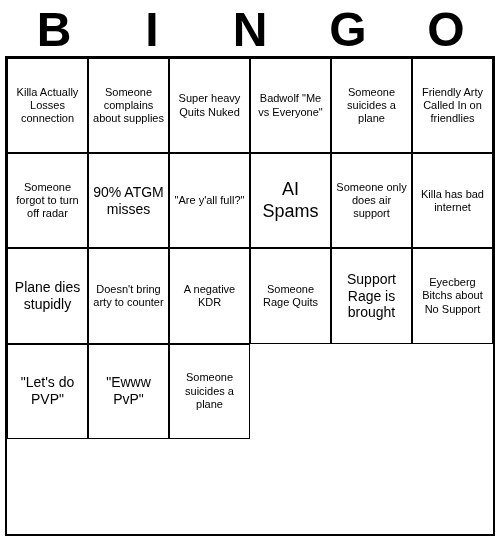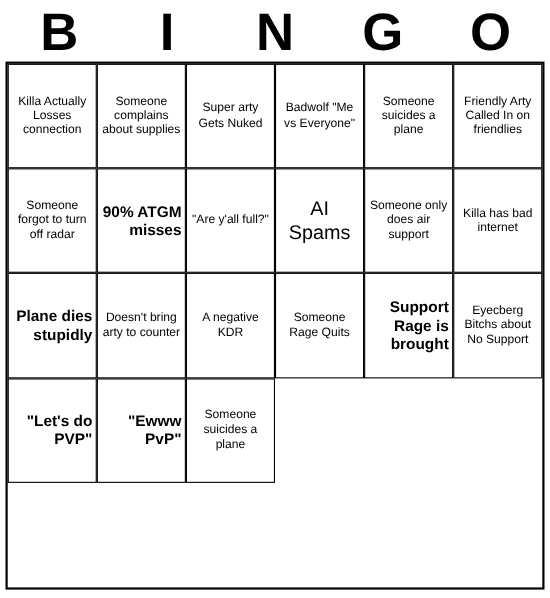--- a/index.html
+++ b/index.html
@@ -48,39 +48,38 @@
       font-size: 11px;
       line-height: 1.2;
       cursor: default;
     }
     .bingo-cell.large-text {
       font-size: 18px;
       font-weight: normal;
     }
     .bingo-cell.medium-text {
       font-size: 14px;
-      font-weight: bold;
-      text-align: right;
+      font-weight: normal;
     }
   </style>
 </head>
 <body>
 
 <div id="bingo-header">
 <span class="bingo-letter">B</span>
     <span class="bingo-letter">I</span>
     <span class="bingo-letter">N</span>
     <span class="bingo-letter">G</span>
     <span class="bingo-letter">O</span>
   </div>
 
 <div id="bingo-grid">
 <div class="bingo-cell">Killa Actually Losses connection</div>
     <div class="bingo-cell">Someone complains about supplies</div>
-    <div class="bingo-cell">Super arty Gets Nuked</div>
+    <div class="bingo-cell">Super heavy Quits Nuked</div>
     <div class="bingo-cell">Badwolf "Me vs Everyone"</div>
     <div class="bingo-cell">Someone suicides a plane</div>
     <div class="bingo-cell">Friendly Arty Called In on friendlies</div>
     <div class="bingo-cell">Someone forgot to turn off radar</div>
     <div class="bingo-cell medium-text">90% ATGM misses</div>
     <div class="bingo-cell">"Are y'all full?"</div>
     <div class="bingo-cell large-text">AI Spams</div>
     <div class="bingo-cell">Someone only does air support</div>
     <div class="bingo-cell">Killa has bad internet</div>
     <div class="bingo-cell medium-text">Plane dies stupidly</div>

